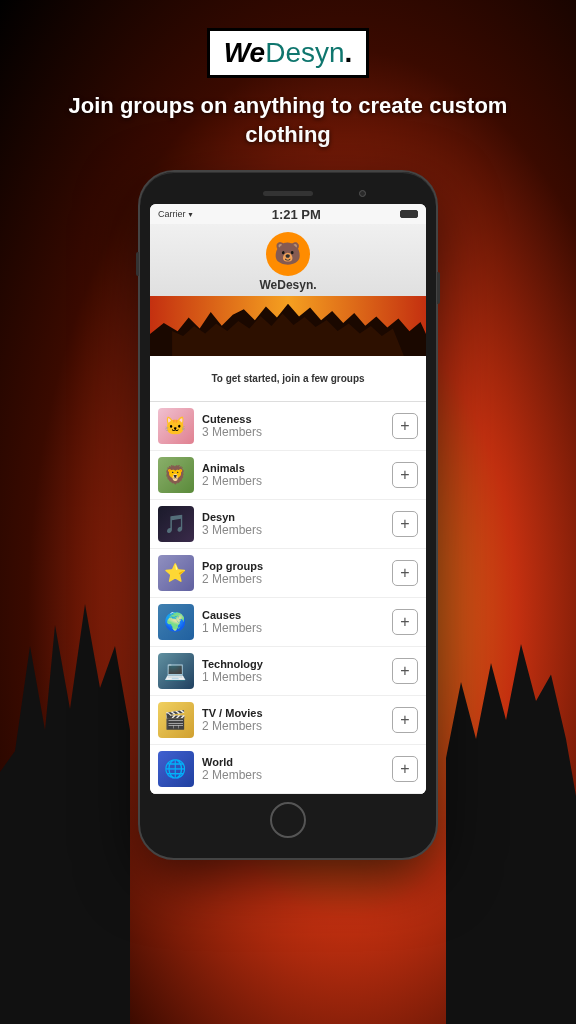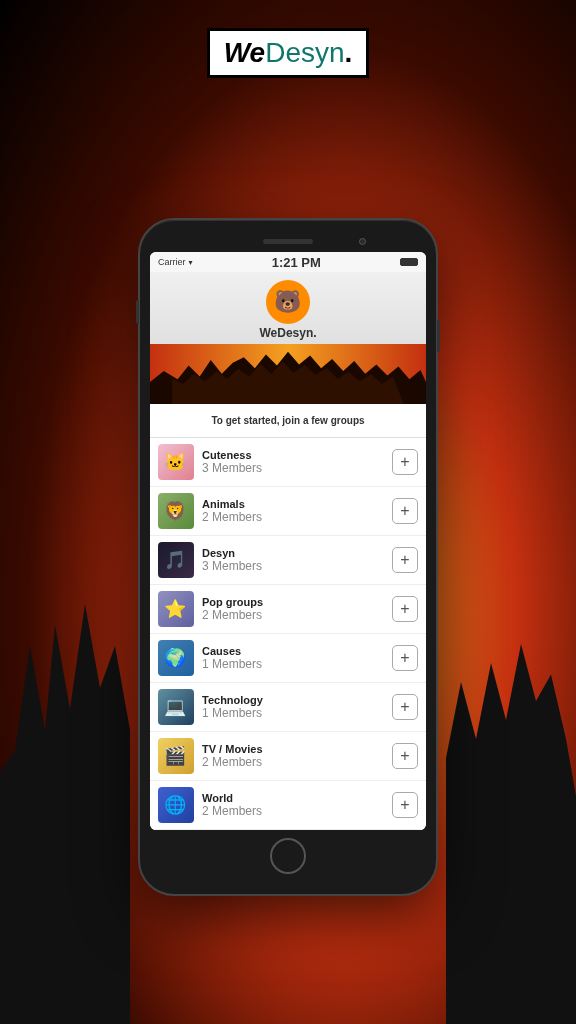--- a/index.html
+++ b/index.html
@@ -92,21 +92,20 @@
     }
 
     
     .phone-wrap {
       position: absolute;
       top: 170px;
       left: 50%;
       transform: translateX(-50%);
       z-index: 10;
       width: 300px;
-      margin-top: 48px;
     }
 
     .phone-outer {
       width: 300px;
       background: #1a1a1a;
       border-radius: 36px;
       border: 2px solid #444;
       padding: 14px 10px 20px 10px;
       box-shadow: 0 20px 60px rgba(0,0,0,0.7), inset 0 1px 0 rgba(255,255,255,0.1);
       position: relative;
@@ -242,21 +241,21 @@
       right: 0;
       height: 50px;
       background: #2d1000;
       clip-path: polygon(8% 100%, 8% 50%, 12% 60%, 16% 40%, 20% 55%, 24% 35%, 28% 50%, 32% 30%, 36% 45%, 40% 20%, 44% 40%, 48% 15%, 52% 38%, 56% 22%, 60% 42%, 64% 28%, 68% 50%, 72% 35%, 76% 55%, 80% 40%, 84% 60%, 88% 45%, 92% 100%);
     }
 
     
     .prompt-bar {
       background: #fff;
       border-bottom: 1px solid #ddd;
-      padding: 11px 8px;
+      padding: 17px 8px;
       text-align: center;
       font-size: 10px;
       font-weight: 600;
       color: #333;
     }
 
     
     .group-list {
       background: #fff;
     }
@@ -352,20 +351,21 @@
   </style>
 </head>
 <body>
 
 <div class="bg"></div>
 
 <div class="header-area">
   <div class="logo-box">
     <span class="logo-we">We</span><span class="logo-desyn">Desyn</span><span class="logo-dot">.</span>
   </div>
+  <div class="tagline">Join groups on anything to create custom clothing</div>
 </div>
 
 <div class="crowd-left"></div>
 <div class="crowd-right"></div>
 
 <div class="phone-wrap">
   <div class="phone-outer">
     <div class="phone-side-btn-left"></div>
     <div class="phone-side-btn-right"></div>
 

